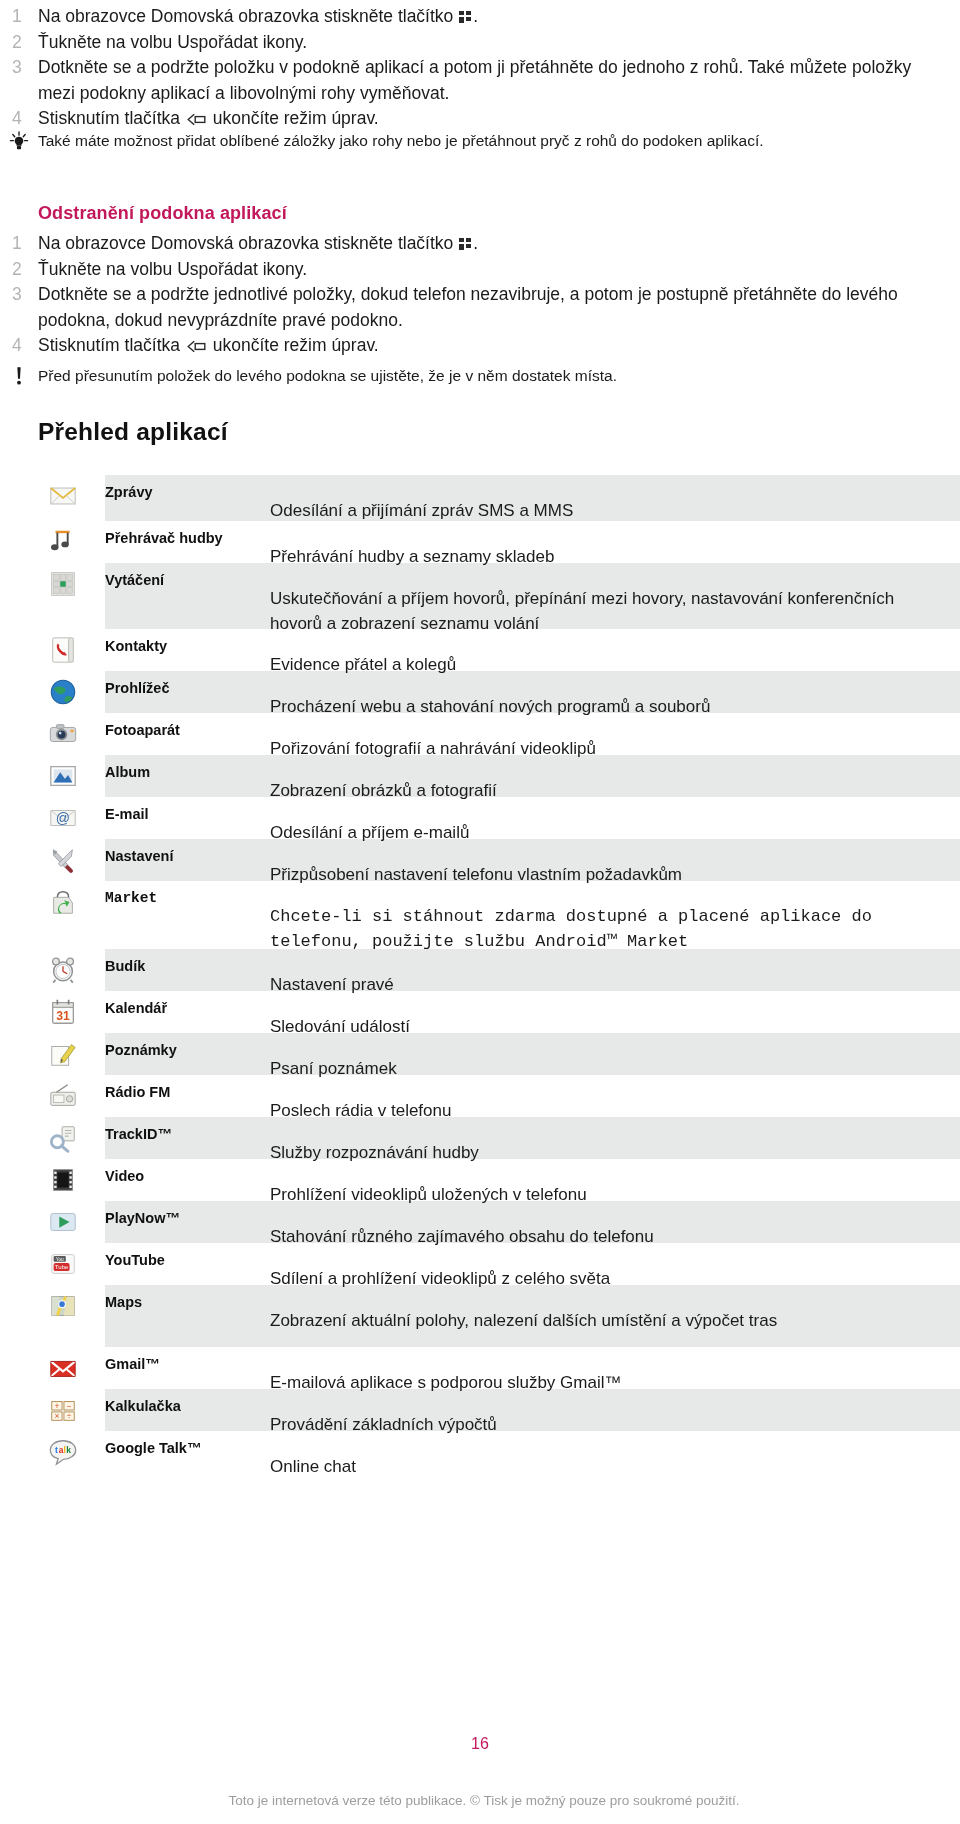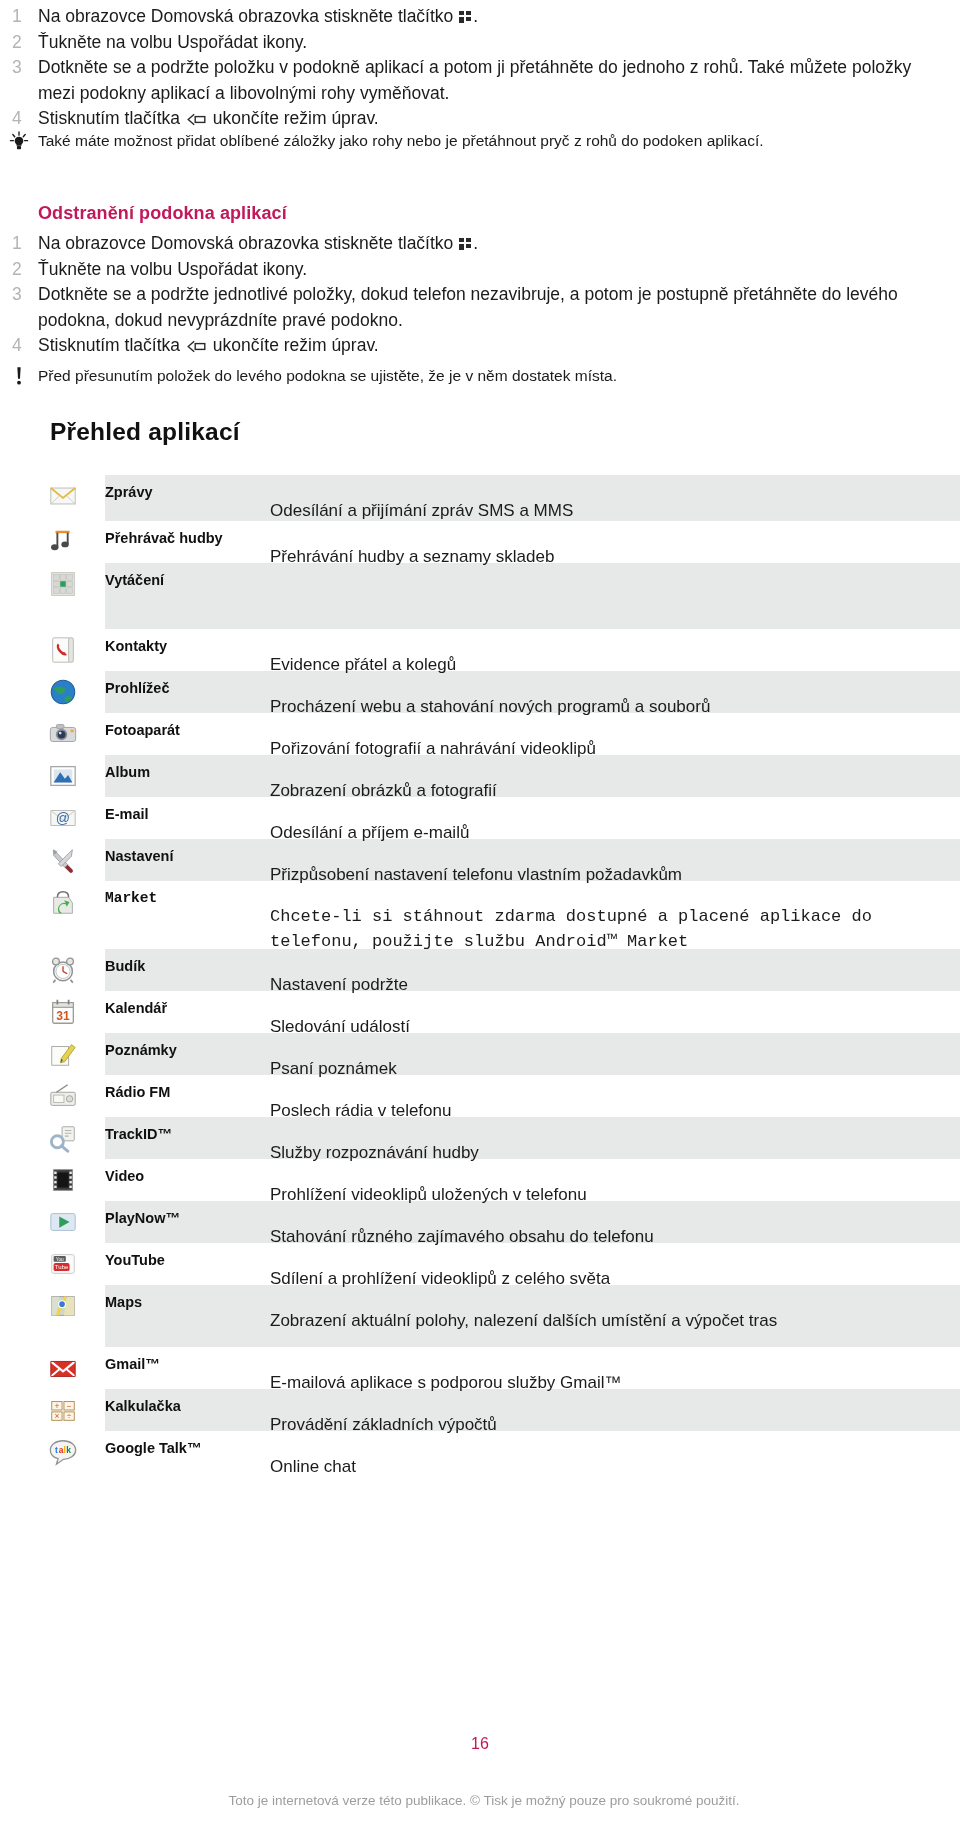--- a/index.html
+++ b/index.html
@@ -111,21 +111,21 @@
     left: 38px;
     font-size: 18px;
     font-weight: bold;
     color: #c2185b;
     letter-spacing: 0.1px;
   }
 
   
   .h-main {
     position: absolute;
-    left: 50px;
+    left: 38px;
     font-size: 24.5px;
     font-weight: bold;
     color: #111111;
     letter-spacing: 0.2px;
   }
 
   
   .apps-table {
     position: absolute;
     left: 0;
@@ -315,20 +315,21 @@
               <rect x="6" y="13" width="6" height="6"></rect>
               <rect x="20" y="13" width="6" height="6"></rect>
               <rect x="6" y="20" width="6" height="6"></rect>
               <rect x="13" y="20" width="6" height="6"></rect>
               <rect x="20" y="20" width="6" height="6"></rect>
             </g>
             <rect x="13" y="13" width="6" height="6" fill="#2f9e5d"></rect>
           </svg>
         </div>
         <div class="app-name">Vytáčení</div>
+        <div class="app-desc">Uskutečňování a příjem hovorů, přepínání mezi hovory, nastavování konferenčních hovorů a zobrazení seznamu volání</div>
       </div>
       <div class="app-row plain" style="height: 42px;">
         <div class="shade"></div>
         <div class="app-icon">
           <svg class="ico" viewBox="0 0 32 32">
             <rect x="5" y="3" width="18" height="26" rx="1.5" fill="#fbfbf9" stroke="#b9b9b4"></rect>
             <rect x="22" y="3" width="5" height="26" rx="1.5" fill="#e4e4e0" stroke="#b9b9b4"></rect>
             <path d="M10.5 9 c-1.8 1.6 -1.6 5.5 1.5 9.2 c3 3.6 6.6 4.6 8.1 3 l-2.4 -3 c-0.9 0.7 -2.6 -0.3 -4.3 -2.4 c-1.7 -2 -2.1 -3.8 -1.2 -4.5 z" fill="#cf2b2b"></path>
           </svg>
         </div>
@@ -418,21 +419,21 @@
           <svg class="ico" viewBox="0 0 32 32">
             <circle cx="16" cy="17.5" r="10" fill="#f4f4f2" stroke="#909396" stroke-width="1.6"></circle>
             <circle cx="16" cy="17.5" r="7.5" fill="#ffffff" stroke="#c2c4c6"></circle>
             <circle cx="8.5" cy="7" r="3.6" fill="#e6e6e3" stroke="#909396" stroke-width="1.4"></circle>
             <circle cx="23.5" cy="7" r="3.6" fill="#e6e6e3" stroke="#909396" stroke-width="1.4"></circle>
             <path d="M16 17.5 L16 12 M16 17.5 L20.5 20" stroke="#c0392b" stroke-width="1.4" fill="none"></path>
             <path d="M8 26.5 L5.5 29.5 M24 26.5 L26.5 29.5" stroke="#909396" stroke-width="1.8"></path>
           </svg>
         </div>
         <div class="app-name">Budík</div>
-        <div class="app-desc">Nastavení podržte</div>
+        <div class="app-desc">Nastavení pravé</div>
       </div>
       <div class="app-row plain" style="height: 42px;">
         <div class="shade"></div>
         <div class="app-icon">
           <svg class="ico" viewBox="0 0 32 32">
             <rect x="5" y="6" width="22" height="22" rx="1.5" fill="#ffffff" stroke="#9b9b97" stroke-width="1.4"></rect>
             <rect x="5" y="6" width="22" height="5" fill="#e2e2de" stroke="#9b9b97" stroke-width="1.2"></rect>
             <path d="M10 3 v5 M22 3 v5" stroke="#7f8184" stroke-width="1.8"></path>
             <text x="16" y="24" font-family="Liberation Sans, sans-serif" font-size="13" font-weight="bold" fill="#d9531e" text-anchor="middle">31</text>
           </svg>

